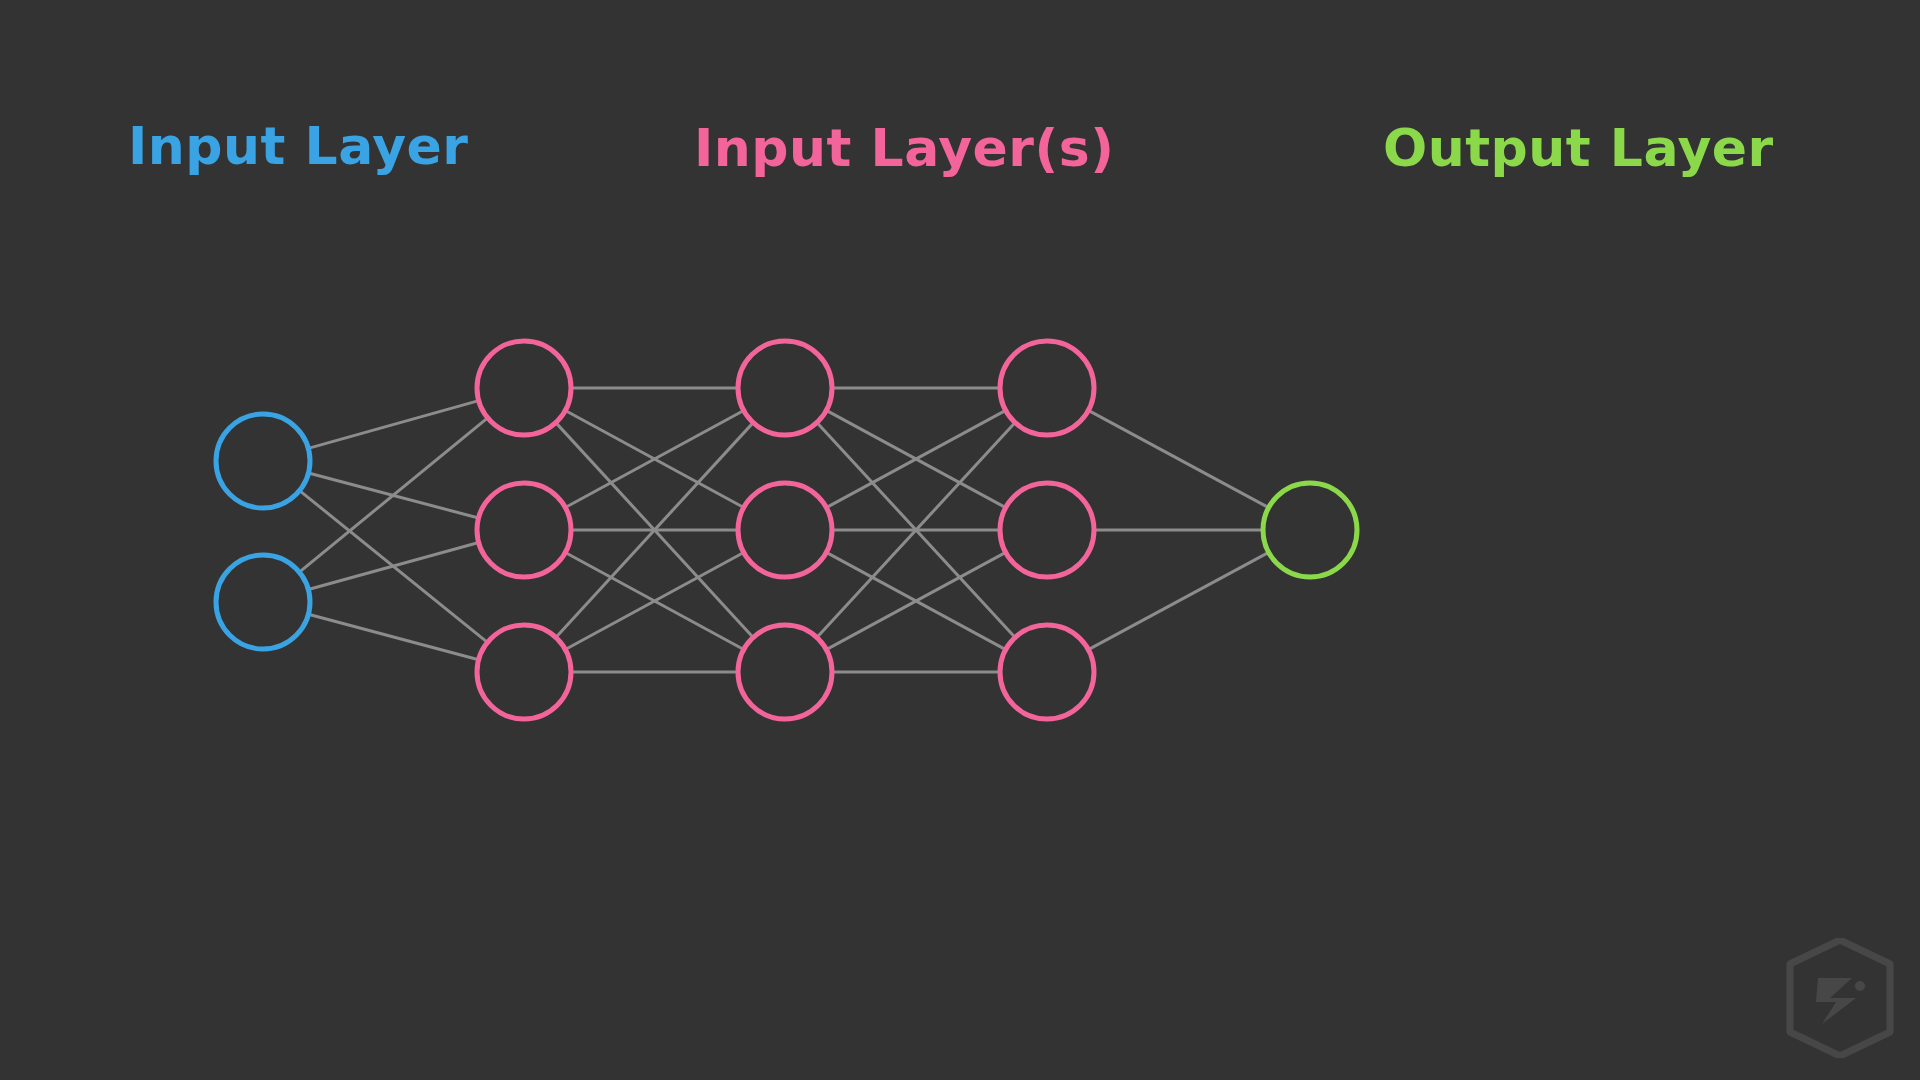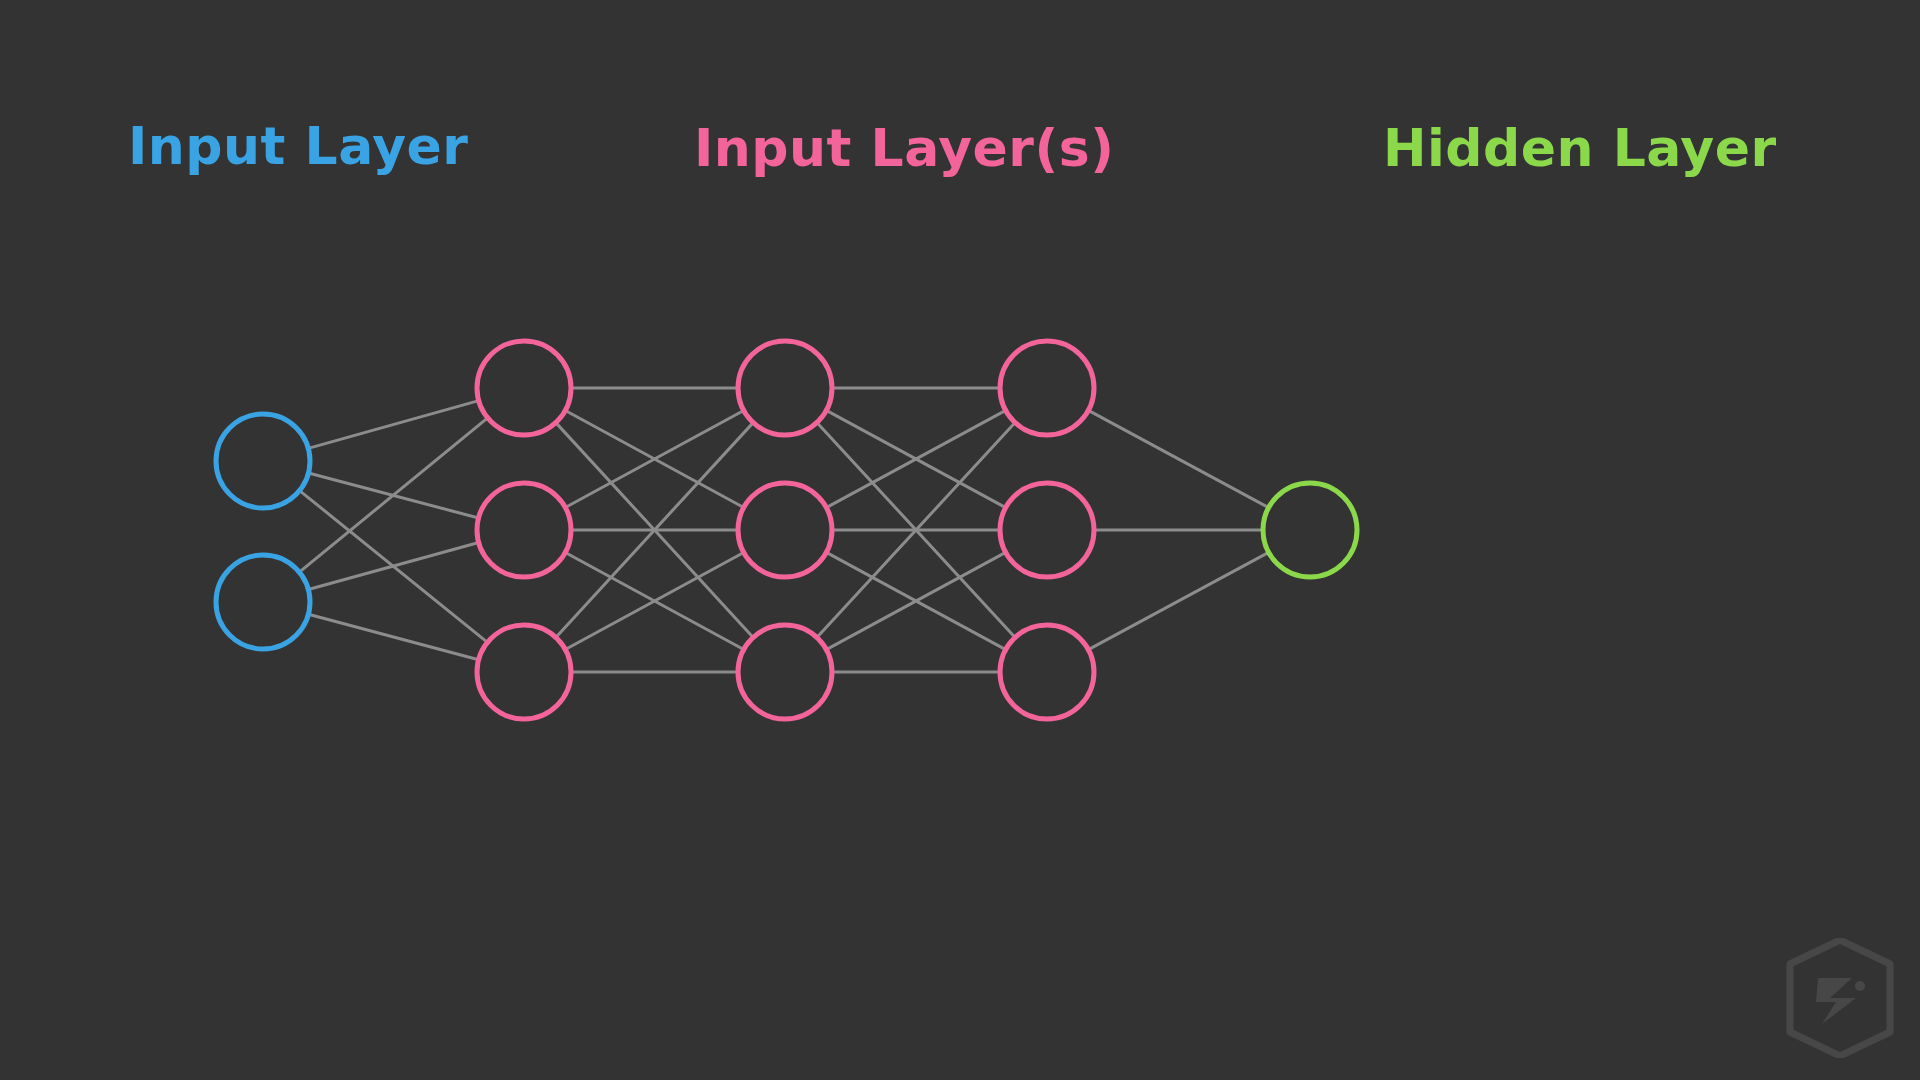--- a/index.html
+++ b/index.html
@@ -121,21 +121,21 @@
         <circle cx="1047" cy="388" r="47" fill="#333333" stroke="#f2649a" stroke-width="5" class="node-circle"></circle>
         <circle cx="1047" cy="530" r="47" fill="#333333" stroke="#f2649a" stroke-width="5" class="node-circle"></circle>
         <circle cx="1047" cy="672" r="47" fill="#333333" stroke="#f2649a" stroke-width="5" class="node-circle"></circle>
         <circle cx="1310" cy="530" r="47" fill="#333333" stroke="#8bd94b" stroke-width="5" class="node-circle"></circle>
       </g>
   </svg>
 
   <div class="layer-labels">
     <div class="layer-label" id="label-input" style="color: rgb(58, 163, 227);">Input Layer</div>
     <div class="layer-label" id="label-hidden" style="color: rgb(242, 100, 154);">Input Layer(s)</div>
-    <div class="layer-label" id="label-output" style="color: rgb(139, 217, 75);">Hidden Layer</div>
+    <div class="layer-label" id="label-output" style="color: rgb(139, 217, 75);">Output Layer</div>
   </div>
 
   <svg id="watermark" viewBox="0 0 108 120" xmlns="http://www.w3.org/2000/svg">
     <path d="M54 2 L104 26 L104 94 L54 118 L4 94 L4 26 Z" fill="none" stroke="#6e6e6e" stroke-width="7" stroke-linejoin="round"></path>
     <path d="M32 40 L66 40 L44 60 L70 60 L36 86 L50 64 L30 64 Z" fill="#6e6e6e"></path>
     <circle cx="74" cy="48" r="5" fill="#6e6e6e"></circle>
   </svg>
 
 </div>
 

